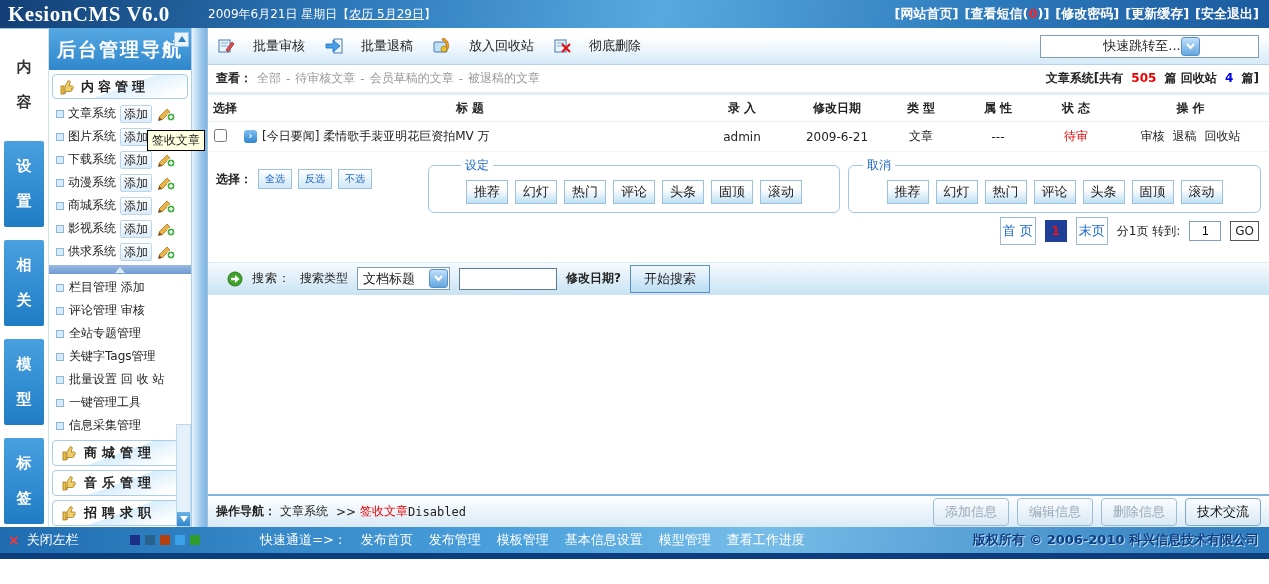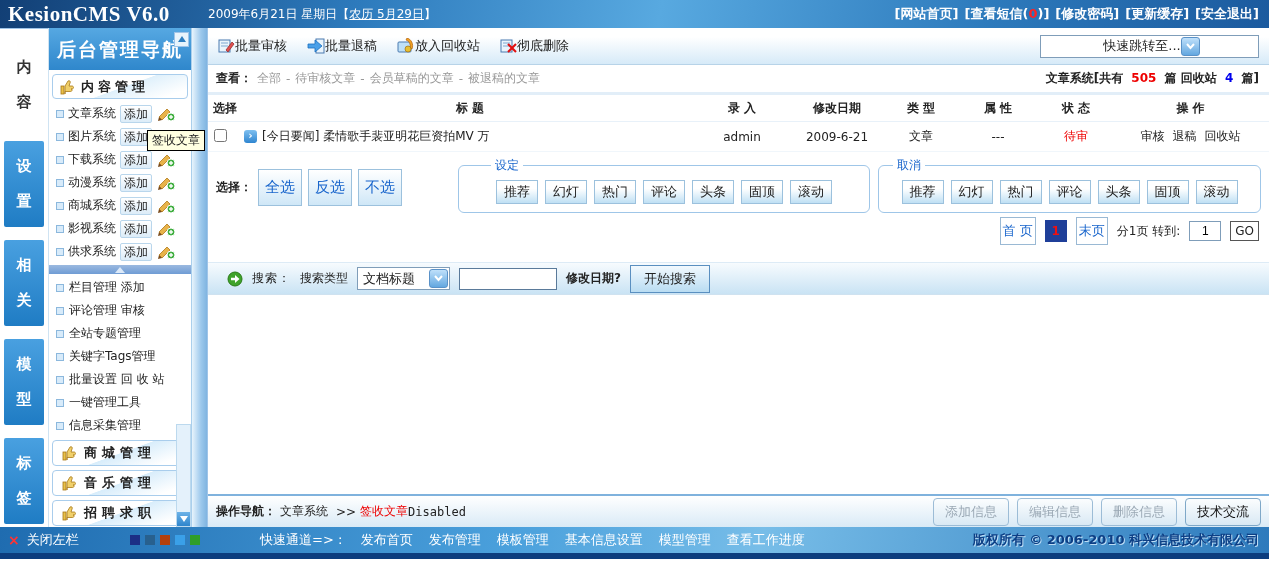--- a/index.html
+++ b/index.html
@@ -53,21 +53,21 @@
   .nav-scroll{position:absolute;right:0;top:396px;bottom:0;width:13px;background:#e4f1fb;border:1px solid #bcd9ee;}
   .nav-scroll-btn{position:absolute;bottom:0;left:0;right:0;height:14px;background:linear-gradient(#6db3e8,#2f85cc);cursor:pointer;}
 
   
   .splitter{width:15px;flex:0 0 15px;background:linear-gradient(90deg,#e8f4fc,#9cc8ec 60%,#7fb4e0);border-left:1px solid #aacfec;cursor:col-resize;}
 
   
   .main{flex:1;display:flex;flex-direction:column;background:#fff;border-left:1px solid #9fc4e8;overflow:hidden;}
   .toolbar{height:36px;flex:0 0 36px;background:linear-gradient(#ffffff 25%,#d6eaf8);border-bottom:1px solid #b7d3e8;
            display:flex;align-items:center;gap:20px;padding:0 10px;}
-  .tool-btn{display:flex;align-items:center;gap:0;font-size:13px;cursor:pointer;}
+  .tool-btn{display:flex;align-items:center;gap:18px;font-size:13px;cursor:pointer;}
   .quickjump{margin-left:auto;}
   .xp-select{height:21px;border:1px solid #7f9db9;background:#fff;display:flex;align-items:center;justify-content:space-between;
              padding-left:5px;font-size:13px;cursor:pointer;}
   .xp-select .arrow{width:17px;height:17px;background:linear-gradient(#bfe0fa,#63a7e0);border:1px solid #5a92c8;border-radius:3px;
                     margin-right:1px;display:flex;align-items:flex-start;justify-content:center;}
   .qj{width:212px;justify-content:center;}
 
   .filter-row{height:27px;flex:0 0 27px;display:flex;align-items:center;padding:0 8px;border-bottom:3px solid #e2eef8;}
   .filter-label{font-weight:bold;}
   .filter-link{color:#999;margin:0 5px;cursor:pointer;}
@@ -87,21 +87,21 @@
   .row-check{width:13px;height:13px;margin:0 0 0 6px;}
   .row-arrow{width:13px;height:13px;border-radius:3px;background:linear-gradient(#7fc0f0,#2f85d0);color:#fff;font-weight:bold;
              font-size:10px;line-height:12px;text-align:center;cursor:pointer;}
   .status-wait{color:#ee0000;}
   .row-actions{display:flex;gap:8px;justify-content:center;}
   .row-actions span{cursor:pointer;}
 
   .select-bar{flex:0 0 52px;display:flex;align-items:flex-start;padding:5px 6px 0 8px;gap:8px;}
   .sel-left{display:flex;align-items:center;gap:6px;margin-top:12px;}
   .sel-label{font-weight:bold;}
-  .sel-btn{border:1px solid #9cc1dd;background:linear-gradient(#ffffff,#cfe7f7);color:#1a66cc;padding:8px 6px;font-size:15px;cursor:pointer;}
+  .sel-btn{border:1px solid #9cc1dd;background:linear-gradient(#ffffff,#cfe7f7);color:#1a66cc;padding:2px 6px;font-size:10px;cursor:pointer;}
   fieldset{border:1px solid #9fc6e8;border-radius:6px;margin:0;padding:4px 6px 8px;}
   fieldset legend{color:#1a66cc;font-size:12px;padding:0 4px;}
   .fs-set{width:398px;margin-left:48px;}
   .fs-set legend{margin-left:26px;}
   .fs-cancel{flex:1;margin-right:2px;}
   .fs-cancel legend{margin-left:8px;}
   .attr-btns{display:flex;gap:7px;justify-content:center;margin-top:2px;}
   .attr-btn{border:1px solid #9cc1dd;background:linear-gradient(#ffffff 35%,#bfe0f4);padding:2px 7px;font-size:13px;cursor:pointer;}
 
   .pagination{flex:0 0 36px;display:flex;justify-content:flex-end;align-items:center;gap:9px;padding-right:10px;}

